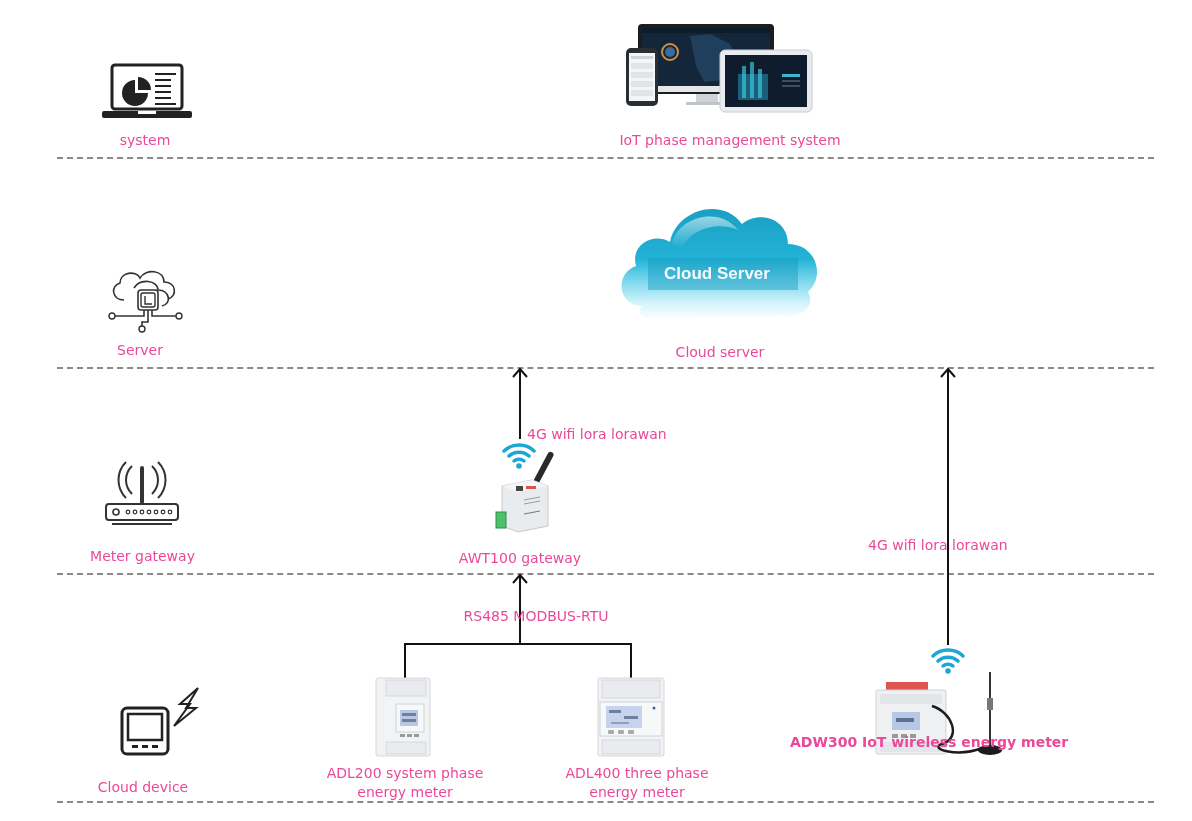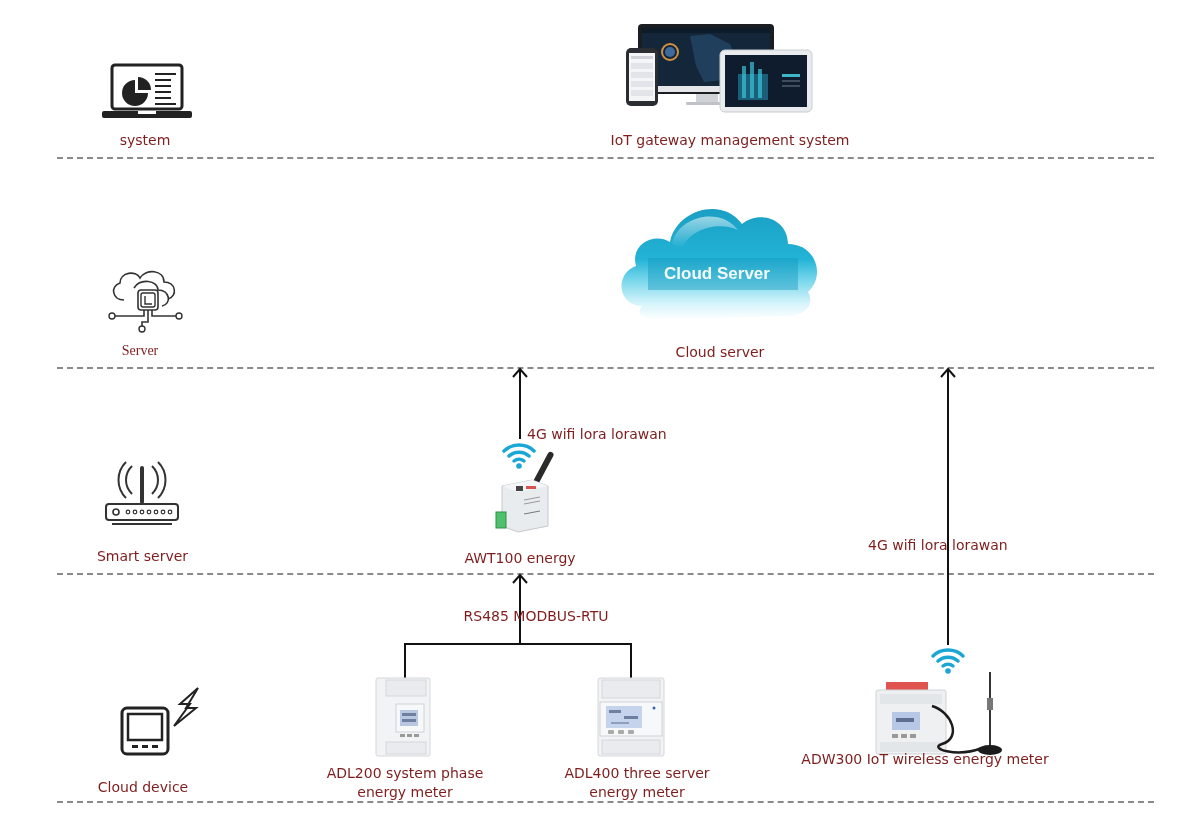--- a/index.html
+++ b/index.html
@@ -1,19 +1,19 @@
 <!DOCTYPE html>
 <html><head>
 <meta charset="utf-8">
 <style>
   html, body { margin:0; padding:0; }
   body { width:1192px; height:821px; background:#ffffff; position:relative; overflow:hidden;
          font-family: "DejaVu Sans", "Liberation Sans", sans-serif; color:#111; }
   .abs { position:absolute; }
-  .label { position:absolute; font-size:14px; color:#7f1d1d; text-align:center; white-space:nowrap; line-height:19px; }
+  .label { position:absolute; font-size:14px; color:#ec4899; text-align:center; white-space:nowrap; line-height:19px; }
   .dash { position:absolute; left:57px; width:1097px; height:0; border-top:2px dashed #8a8a8a; }
   svg { overflow:visible; }
 </style>
 </head>
 <body>
 
 <div class="dash" style="top:157px;"></div>
 <div class="dash" style="top:367px;"></div>
 <div class="dash" style="top:573px;"></div>
 <div class="dash" style="top:801px;"></div>
@@ -60,38 +60,38 @@
     <rect x="105" y="33" width="82" height="52" fill="#0f1c2e"></rect>
     <rect x="118" y="52" width="30" height="26" fill="#1e6f8c" opacity="0.8"></rect>
     <rect x="122" y="44" width="4" height="32" fill="#38c4d8" opacity="0.7"></rect>
     <rect x="130" y="40" width="4" height="36" fill="#38c4d8" opacity="0.7"></rect>
     <rect x="138" y="47" width="4" height="29" fill="#38c4d8" opacity="0.7"></rect>
     <rect x="162" y="52" width="18" height="3" fill="#3fb5c9"></rect>
     <rect x="162" y="58" width="18" height="2" fill="#3e4e60"></rect>
     <rect x="162" y="63" width="18" height="2" fill="#3e4e60"></rect>
   </svg>
 </div>
-<div class="label" style="left:560px;top:131px;width:340px;">IoT gateway management system</div>
+<div class="label" style="left:560px;top:131px;width:340px;">IoT phase management system</div>
 
 <div class="abs" style="left:106px;top:266px;">
   <svg width="80" height="66" viewBox="0 0 80 66">
     <path d="M18 34 C6 34 4 20 14 17 C14 6 30 4 34 12 C40 2 58 4 58 16 C70 16 72 30 62 33" fill="none" stroke="#333" stroke-width="1.6"></path>
     <path d="M28 22 C34 12 52 14 52 24 C64 24 66 38 56 40" fill="none" stroke="#333" stroke-width="1.6"></path>
     <rect x="32" y="24" width="20" height="20" rx="3" fill="#fff" stroke="#333" stroke-width="1.6"></rect>
     <rect x="35" y="27" width="14" height="14" rx="2" fill="none" stroke="#333" stroke-width="1.4"></rect>
     <polyline points="39,30 39,38 46,38" fill="none" stroke="#333" stroke-width="1.4"></polyline>
     <polyline points="38,44 38,50 8,50" fill="none" stroke="#333" stroke-width="1.6"></polyline>
     <polyline points="42,44 42,56 36,56 36,62" fill="none" stroke="#333" stroke-width="1.6"></polyline>
     <polyline points="46,44 46,50 70,50" fill="none" stroke="#333" stroke-width="1.6"></polyline>
     <circle cx="6" cy="50" r="3" fill="#fff" stroke="#333" stroke-width="1.4"></circle>
     <circle cx="36" cy="63" r="3" fill="#fff" stroke="#333" stroke-width="1.4"></circle>
     <circle cx="73" cy="50" r="3" fill="#fff" stroke="#333" stroke-width="1.4"></circle>
   </svg>
 </div>
-<div class="label" style="left:90px;top:341px;width:100px;font-family:Liberation Serif, serif;">Server</div>
+<div class="label" style="left:90px;top:341px;width:100px;">Server</div>
 
 <div class="abs" style="left:612px;top:196px;">
   <svg width="220" height="140" viewBox="0 0 220 140">
     <defs>
       <linearGradient id="cg" x1="0" y1="0" x2="0" y2="1">
         <stop offset="0" stop-color="#1a9fc4"></stop>
         <stop offset="0.45" stop-color="#22b3d6"></stop>
         <stop offset="0.62" stop-color="#6fd3ea"></stop>
         <stop offset="0.85" stop-color="#d5f4fb"></stop>
         <stop offset="1" stop-color="#ffffff"></stop>
@@ -121,21 +121,21 @@
     <circle cx="12" cy="52" r="3" fill="none" stroke="#333" stroke-width="1.6"></circle>
     <circle cx="24" cy="52" r="1.8" fill="none" stroke="#333" stroke-width="1.2"></circle>
     <circle cx="31" cy="52" r="1.8" fill="none" stroke="#333" stroke-width="1.2"></circle>
     <circle cx="38" cy="52" r="1.8" fill="none" stroke="#333" stroke-width="1.2"></circle>
     <circle cx="45" cy="52" r="1.8" fill="none" stroke="#333" stroke-width="1.2"></circle>
     <circle cx="52" cy="52" r="1.8" fill="none" stroke="#333" stroke-width="1.2"></circle>
     <circle cx="59" cy="52" r="1.8" fill="none" stroke="#333" stroke-width="1.2"></circle>
     <circle cx="66" cy="52" r="1.8" fill="none" stroke="#333" stroke-width="1.2"></circle>
   </svg>
 </div>
-<div class="label" style="left:80px;top:547px;width:125px;">Smart server</div>
+<div class="label" style="left:80px;top:547px;width:125px;">Meter gateway</div>
 
 <div class="abs" style="left:510px;top:367px;">
   <svg width="20" height="75" viewBox="0 0 20 75">
     <line x1="10" y1="2" x2="10" y2="72" stroke="#111" stroke-width="2"></line>
     <polyline points="3,10 10,2 17,10" fill="none" stroke="#111" stroke-width="2"></polyline>
   </svg>
 </div>
 <div class="label" style="left:527px;top:425px;text-align:left;">4G wifi lora lorawan</div>
 
 <div class="abs" style="left:502px;top:441px;">
@@ -152,21 +152,21 @@
     <path d="M14 40 L44 34 L60 40 L60 80 L30 86 L14 80 Z" fill="#e9ecef" stroke="#c5c9cd"></path>
     <path d="M14 40 L44 34 L60 40 L30 46 Z" fill="#f3f5f7"></path>
     <rect x="28" y="40" width="7" height="5" fill="#444"></rect>
     <rect x="38" y="40" width="10" height="3" fill="#d9534f"></rect>
     <rect x="8" y="66" width="10" height="16" fill="#4fc06b" stroke="#2f8f4a"></rect>
     <line x1="36" y1="54" x2="52" y2="51" stroke="#999"></line>
     <line x1="36" y1="58" x2="52" y2="55" stroke="#999"></line>
     <line x1="36" y1="68" x2="52" y2="65" stroke="#777"></line>
   </svg>
 </div>
-<div class="label" style="left:440px;top:549px;width:160px;">AWT100 energy</div>
+<div class="label" style="left:440px;top:549px;width:160px;">AWT100 gateway</div>
 
 <div class="abs" style="left:938px;top:367px;">
   <svg width="20" height="280" viewBox="0 0 20 280">
     <line x1="10" y1="2" x2="10" y2="278" stroke="#111" stroke-width="2"></line>
     <polyline points="3,10 10,2 17,10" fill="none" stroke="#111" stroke-width="2"></polyline>
   </svg>
 </div>
 <div class="label" style="left:868px;top:536px;text-align:left;">4G wifi lora lorawan</div>
 
 <div class="abs" style="left:120px;top:686px;">
@@ -219,21 +219,21 @@
     <rect x="28" y="40" width="14" height="3" fill="#6f7f9f"></rect>
     <rect x="15" y="46" width="18" height="2" fill="#8f9fbf"></rect>
     <circle cx="58" cy="32" r="1.5" fill="#3a5fb8"></circle>
     <rect x="12" y="54" width="6" height="4" rx="1" fill="#aaa"></rect>
     <rect x="22" y="54" width="6" height="4" rx="1" fill="#aaa"></rect>
     <rect x="32" y="54" width="6" height="4" rx="1" fill="#aaa"></rect>
     <rect x="6" y="64" width="58" height="14" fill="#e9ebee" stroke="#d4d7db"></rect>
   </svg>
 </div>
 <div class="label" style="left:552px;top:764px;width:170px;">
-  <div>ADL400 three server</div>
+  <div>ADL400 three phase</div>
   <div>energy meter</div>
 </div>
 
 <div class="abs" style="left:931px;top:646px;">
   <svg width="34" height="28" viewBox="0 0 34 28">
     <path d="M2 10 A22 22 0 0 1 32 10" fill="none" stroke="#1aa7d6" stroke-width="3.5" stroke-linecap="round"></path>
     <path d="M7 15 A15 15 0 0 1 27 15" fill="none" stroke="#1aa7d6" stroke-width="3.5" stroke-linecap="round"></path>
     <path d="M12 20 A8 8 0 0 1 22 20" fill="none" stroke="#1aa7d6" stroke-width="3.5" stroke-linecap="round"></path>
     <circle cx="17" cy="25" r="2.8" fill="#1aa7d6"></circle>
   </svg>
@@ -248,13 +248,13 @@
     <rect x="20" y="66" width="6" height="4" fill="#999"></rect>
     <rect x="29" y="66" width="6" height="4" fill="#999"></rect>
     <rect x="38" y="66" width="6" height="4" fill="#999"></rect>
     <rect x="8" y="74" width="62" height="10" fill="#e3e6e9"></rect>
     <path d="M60 38 C80 44 90 70 70 76 C56 80 84 90 110 80" fill="none" stroke="#1c1c1c" stroke-width="2.5"></path>
     <line x1="118" y1="4" x2="118" y2="78" stroke="#333" stroke-width="2"></line>
     <rect x="115" y="30" width="6" height="12" fill="#777"></rect>
     <ellipse cx="118" cy="82" rx="12" ry="5" fill="#1c1c1c"></ellipse>
   </svg>
 </div>
-<div class="label" style="left:790px;top:750px;width:270px;">ADW300 IoT wireless energy meter</div>
+<div class="label" style="left:790px;top:733px;width:270px;font-weight:bold;">ADW300 IoT wireless energy meter</div>
 
 </body></html>

